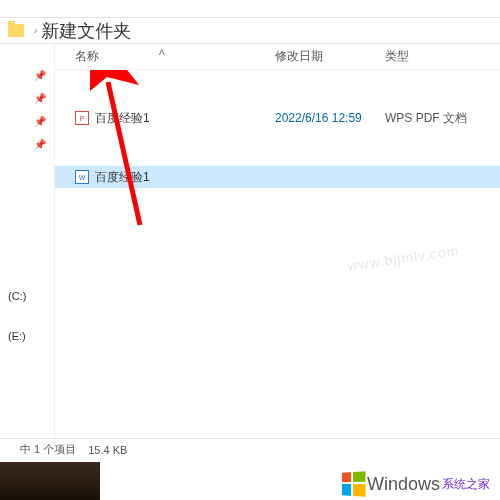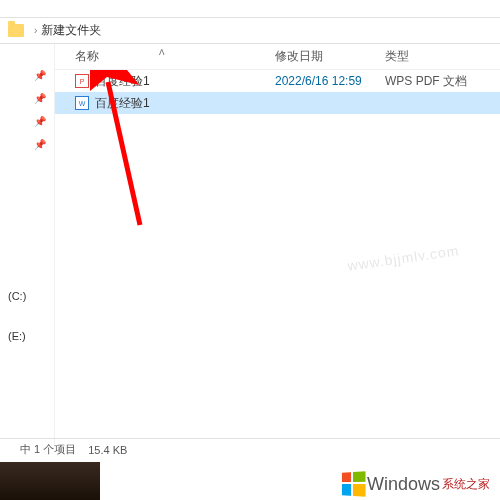--- a/index.html
+++ b/index.html
@@ -4,35 +4,35 @@
   <style>
     * { margin: 0; padding: 0; box-sizing: border-box; font-family: "Microsoft YaHei", sans-serif; }
     body { width: 500px; height: 500px; background: #fff; overflow: hidden; position: relative; font-size: 12px; }
     
     .toolbar-top { height: 18px; border-bottom: 1px solid #e0e0e0; display: flex; align-items: center; padding: 0 20px; color: #555; gap: 90px; font-size: 11px; }
     
     .breadcrumb-bar { height: 26px; display: flex; align-items: center; padding: 0 8px; border-bottom: 1px solid #e0e0e0; }
     .folder-icon { width: 16px; height: 13px; background: #ffd768; border-radius: 1px; margin-right: 6px; position: relative; }
     .folder-icon::before { content: ""; position: absolute; top: -3px; left: 0; width: 7px; height: 3px; background: #ffd768; border-radius: 1px 1px 0 0; }
     .chevron { color: #888; margin: 0 4px; font-size: 10px; }
-    .breadcrumb-text { color: #333; font-size: 12px; }
+    .breadcrumb-text { color: #333; font-size: 18px; }
     
     .main-area { display: flex; height: 400px; }
     .sidebar { width: 55px; background: #fff; border-right: 1px solid #f0f0f0; padding-top: 20px; }
     .pin { color: #888; font-size: 10px; padding: 6px 0 6px 34px; }
     .drive-label { color: #333; font-size: 11px; padding: 4px 0 4px 8px; }
     
     .content { flex: 1; }
     .headers { display: flex; height: 26px; align-items: center; border-bottom: 1px solid #f0f0f0; color: #555; font-size: 12px; }
     .col-name { width: 220px; padding-left: 20px; display: flex; align-items: flex-start; gap: 60px; }
     .col-date { width: 110px; }
     .col-type { flex: 1; }
     .sort-arrow { font-size: 8px; color: #666; }
     
-    .file-row { display: flex; height: 22px; align-items: center; font-size: 12px; color: #333; }
+    .file-row { display: flex; height: 22px; align-items: center; font-size: 12px; color: #333; margin-top: 37px; }
     .file-row.selected { background: #cce8ff; }
     .file-icon-pdf { width: 14px; height: 14px; background: #fff; border: 1px solid #d44; margin-left: 20px; margin-right: 6px; position: relative; font-size: 7px; color: #d44; display: flex; align-items: center; justify-content: center; }
     .file-icon-docx { width: 14px; height: 14px; background: #fff; border: 1px solid #2b7cd3; margin-left: 20px; margin-right: 6px; position: relative; font-size: 7px; color: #2b7cd3; display: flex; align-items: center; justify-content: center; }
     .file-name { width: 180px; }
     .file-date { width: 110px; color: #0369a1; }
     .file-type { color: #555; }
     
     .arrow-annotation { position: absolute; top: 70px; left: 90px; pointer-events: none; }
     
     .status-bar { position: absolute; bottom: 40px; left: 0; right: 0; height: 22px; border-top: 1px solid #e0e0e0; display: flex; align-items: center; padding-left: 20px; font-size: 11px; color: #555; gap: 12px; }
@@ -112,14 +112,14 @@
 <div class="bottom-strip"></div>
 
 <div class="footer-logo">
   <div class="win-logo">
       <div></div>
       <div></div>
       <div></div>
       <div></div>
     </div>
   <span>Windows</span>
-  <span style="font-size:12px;color:#b91c1c">系统之家</span>
+  <span style="font-size:12px;color:#6d28d9">系统之家</span>
 </div>
 
 </body></html>

